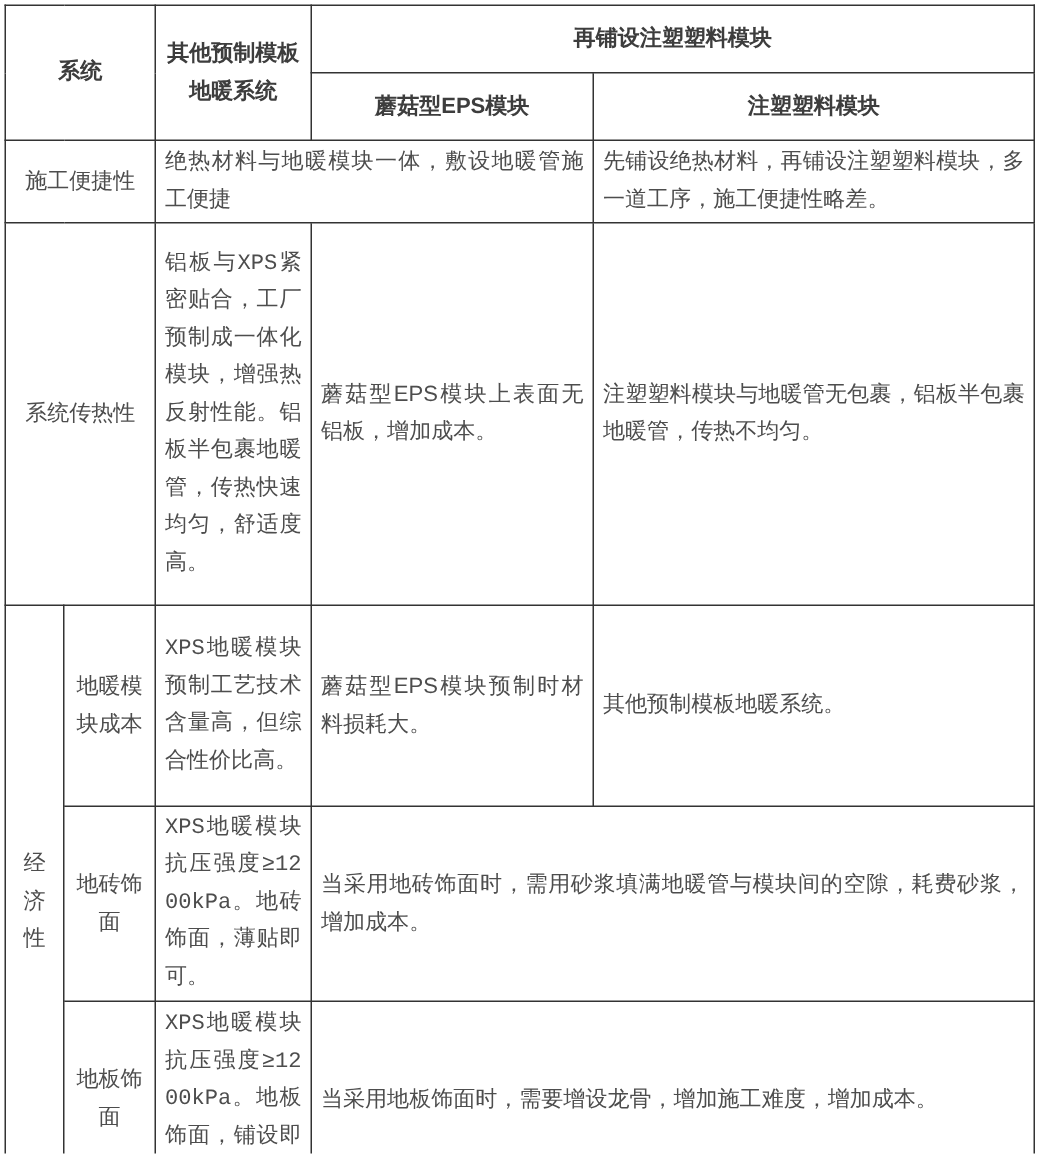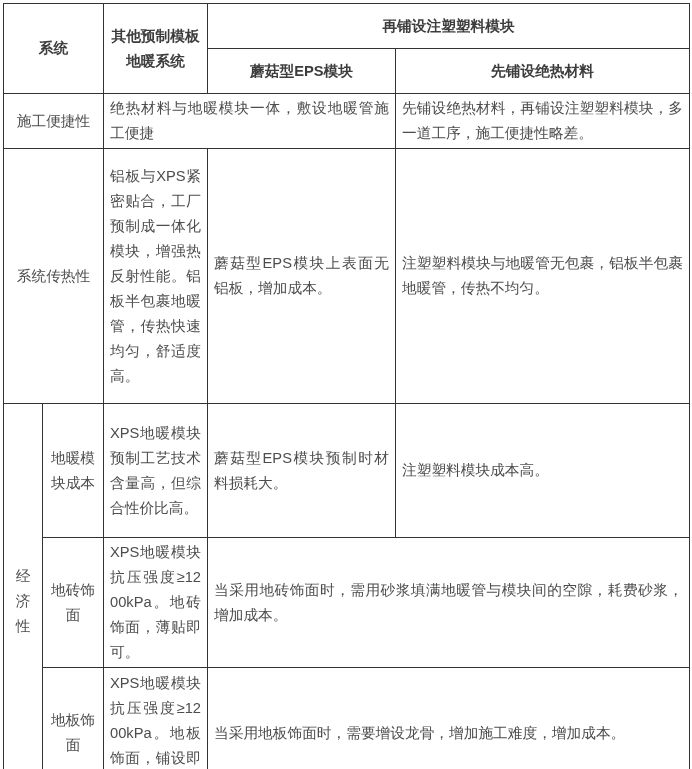--- a/index.html
+++ b/index.html
@@ -39,21 +39,21 @@
   td.lbl{
     text-align:center;
     padding:2px 4px;
     font-family:Liberation Serif, serif;
   }
   td.body{
     text-align:justify;
     text-justify:inter-character;
     word-break:break-all;
   }
-  td.pad8{padding:2px 8px;}
+  td.pad8{padding:2px 8px;font-family:Liberation Mono, monospace;}
   tr.hrow1 td{height:40px;}
   tr.hrow2 td{height:40px;}
   tr.r1 td{height:50px;}
   tr.r2 td{height:250px;}
   tr.r3 td{height:129px;}
   tr.r4 td{height:125px;}
   tr.r5 td{height:126px;}
 </style>
 </head>
 <body>
@@ -70,42 +70,42 @@
 
     <tbody>
         <tr class="hrow1">
       <td class="hd" colspan="2" rowspan="2">系统</td>
       <td class="hd" rowspan="2">其他预制模板地暖系统</td>
       <td class="hd" colspan="2">再铺设注塑塑料模块</td>
     </tr>
 
     <tr class="hrow2">
       <td class="hd">蘑菇型EPS模块</td>
-      <td class="hd">先铺设绝热材料</td>
+      <td class="hd">注塑塑料模块</td>
     </tr>
 
     <tr class="r1">
       <td class="lbl" colspan="2">施工便捷性</td>
       <td class="body" colspan="2">绝热材料与地暖模块一体，敷设地暖管施工便捷</td>
       <td class="body">先铺设绝热材料，再铺设注塑塑料模块，多一道工序，施工便捷性略差。</td>
     </tr>
 
     <tr class="r2">
       <td class="lbl" colspan="2">系统传热性</td>
       <td class="body pad8">铝板与XPS紧密贴合，工厂预制成一体化模块，增强热反射性能。铝板半包裹地暖管，传热快速均匀，舒适度高。</td>
       <td class="body">蘑菇型EPS模块上表面无铝板，增加成本。</td>
       <td class="body">注塑塑料模块与地暖管无包裹，铝板半包裹地暖管，传热不均匀。</td>
     </tr>
 
     <tr class="r3">
       <td class="lbl" rowspan="3">经济性</td>
       <td class="lbl">地暖模块成本</td>
       <td class="body pad8">XPS地暖模块预制工艺技术含量高，但综合性价比高。</td>
       <td class="body">蘑菇型EPS模块预制时材料损耗大。</td>
-      <td class="body">注塑塑料模块成本高。</td>
+      <td class="body">其他预制模板地暖系统。</td>
     </tr>
 
     <tr class="r4">
       <td class="lbl">地砖饰面</td>
       <td class="body pad8">XPS地暖模块抗压强度≥1200kPa。地砖饰面，薄贴即可。</td>
       <td class="body" colspan="2">当采用地砖饰面时，需用砂浆填满地暖管与模块间的空隙，耗费砂浆，增加成本。</td>
     </tr>
 
     <tr class="r5">
       <td class="lbl">地板饰面</td>

